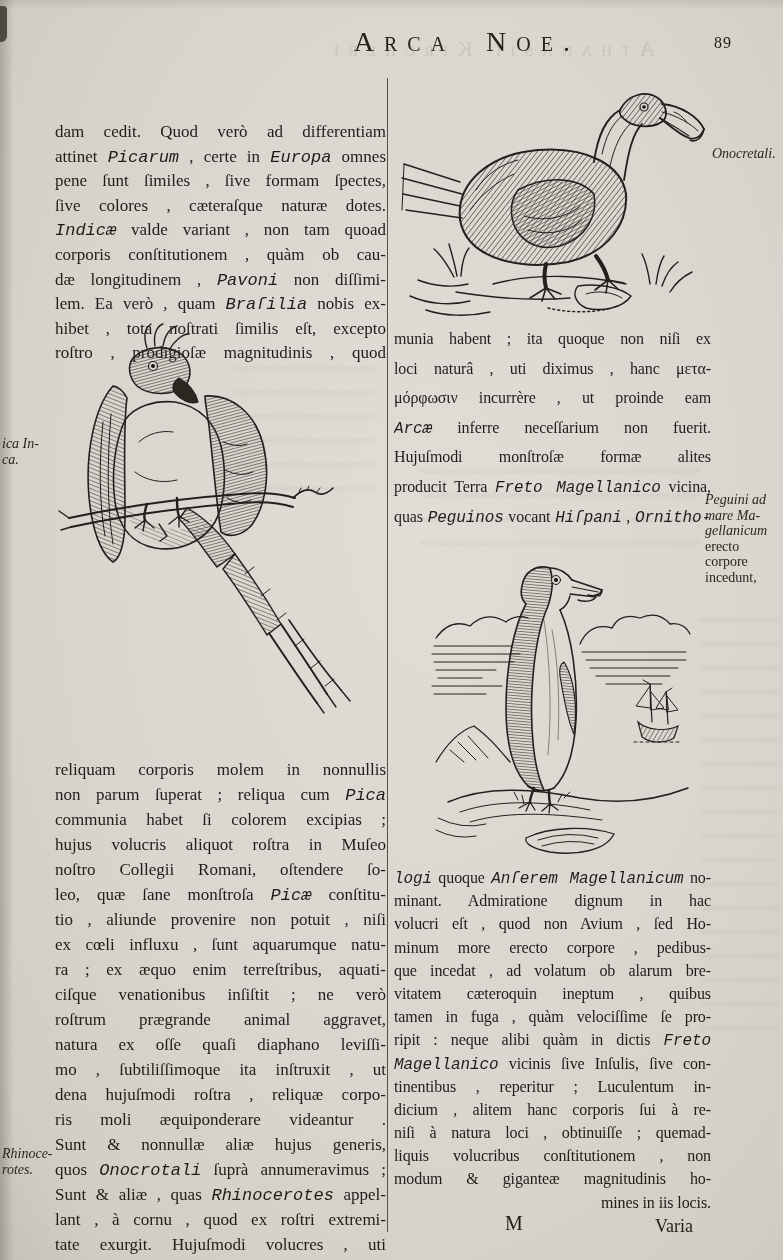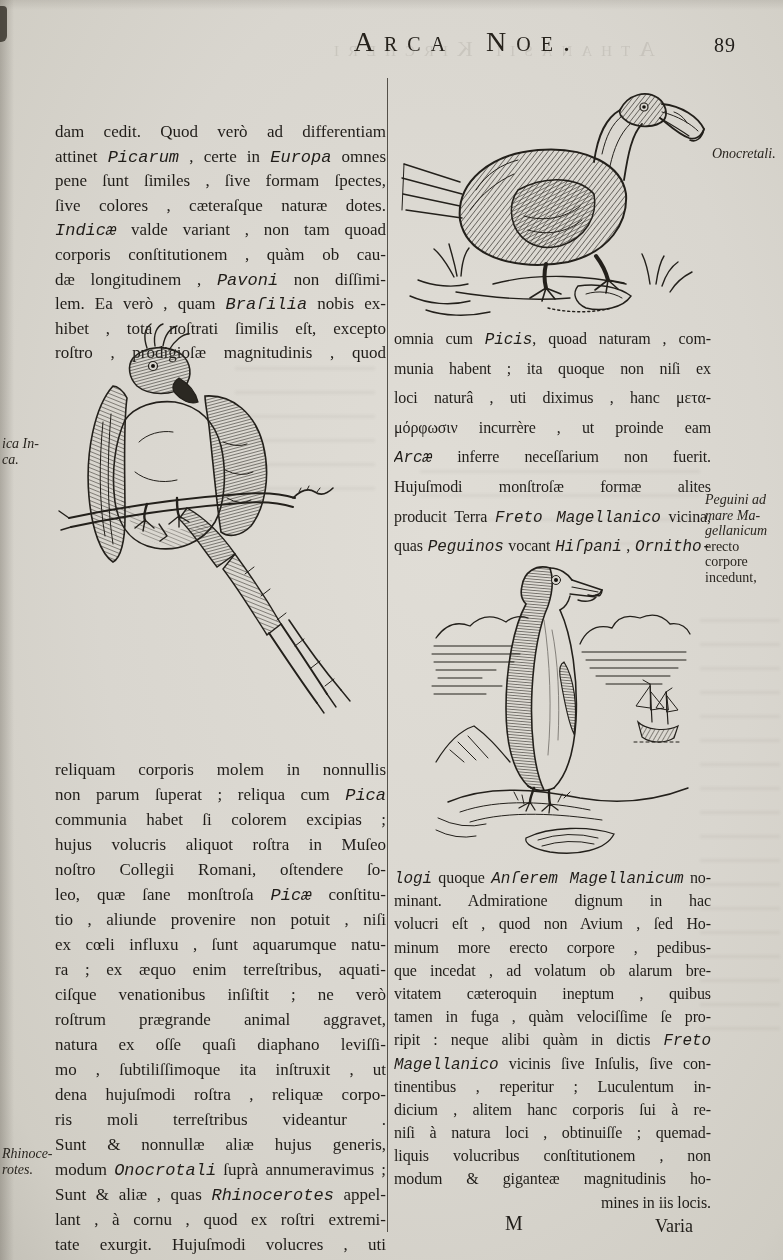--- a/index.html
+++ b/index.html
@@ -24,21 +24,21 @@
   }
   .bleed{position:absolute;opacity:.06;filter:blur(1.6px);
     background:repeating-linear-gradient(0deg, #4a4236 0 3px, transparent 3px 24px);}
 
   
   .header-title{
     position:absolute;left:190px;top:26px;width:390px;text-align:right;
     font-variant:small-caps;font-size:28px;letter-spacing:10px;word-spacing:14px;
     color:#26221c;
   }
-  .page-number{position:absolute;left:714px;top:34px;font-size:20px;letter-spacing:1px;}
+  .page-number{position:absolute;left:714px;top:34px;font-size:16px;letter-spacing:1px;}
 
   
   .col-rule{position:absolute;left:387px;top:78px;width:1.4px;height:1154px;background:#3c3831;opacity:.85;}
 
   
   .para{position:absolute;}
   .para .line{text-align:justify;overflow:hidden;height:var(--lh);line-height:var(--lh);white-space:normal;}
   .para .line::after{content:"";display:inline-block;width:100%;height:0;}
   .para.last-short .line:last-child{text-align:right;}
   .para.last-short .line:last-child::after{content:none;}
@@ -105,30 +105,29 @@
       <div class="line"><span>noſtro Collegii Romani, oſtendere ſo-</span></div>
       <div class="line"><span>leo, quæ ſane monſtroſa </span><i>Picæ</i><span> conſtitu-</span></div>
       <div class="line"><span>tio , aliunde provenire non potuit , niſi</span></div>
       <div class="line"><span>ex cœli influxu , ſunt aquarumque natu-</span></div>
       <div class="line"><span>ra ; ex æquo enim terreſtribus, aquati-</span></div>
       <div class="line"><span>ciſque venationibus inſiſtit ; ne verò</span></div>
       <div class="line"><span>roſtrum prægrande animal aggravet,</span></div>
       <div class="line"><span>natura ex oſſe quaſi diaphano leviſſi-</span></div>
       <div class="line"><span>mo , ſubtiliſſimoque ita inſtruxit , ut</span></div>
       <div class="line"><span>dena hujuſmodi roſtra , reliquæ corpo-</span></div>
-      <div class="line"><span>ris moli terreſtribus videantur .</span></div>
+      <div class="line"><span>ris moli æquiponderare videantur .</span></div>
       <div class="line"><span>Sunt &amp; nonnullæ aliæ hujus generis,</span></div>
-      <div class="line"><span>modum </span><i>Onocrotali</i><span> ſuprà annumeravimus ;</span></div>
+      <div class="line"><span>quos </span><i>Onocrotali</i><span> ſuprà annumeravimus ;</span></div>
       <div class="line"><span>Sunt &amp; aliæ , quas </span><i>Rhinocerotes</i><span> appel-</span></div>
       <div class="line"><span>lant , à cornu , quod ex roſtri extremi-</span></div>
       <div class="line"><span>tate exurgit.  Hujuſmodi volucres , uti</span></div>
     </div>
 
   <div class="para rcol" id="rp1">
-      <div class="line"><span>omnia cum </span><i>Picis</i><span>, quoad naturam , com-</span></div>
       <div class="line"><span>munia habent ; ita quoque non niſi ex</span></div>
       <div class="line"><span>loci naturâ , uti diximus ,  hanc μετα-</span></div>
       <div class="line"><span>μόρφωσιν incurrère ,  ut proinde eam</span></div>
       <div class="line"><i>Arcæ</i><span> inferre neceſſarium non fuerit.</span></div>
       <div class="line"><span>Hujuſmodi monſtroſæ formæ alites</span></div>
       <div class="line"><span>producit Terra </span><i>Freto Magellanico</i><span> vicina,</span></div>
       <div class="line"><span>quas </span><i>Peguinos</i><span> vocant </span><i>Hiſpani</i><span> , </span><i>Ornitho-</i></div>
     </div>
   <div class="para rcol last-short" id="rp2">
       <div class="line"><i>logi</i><span> quoque </span><i>Anſerem Magellanicum</i><span> no-</span></div>

